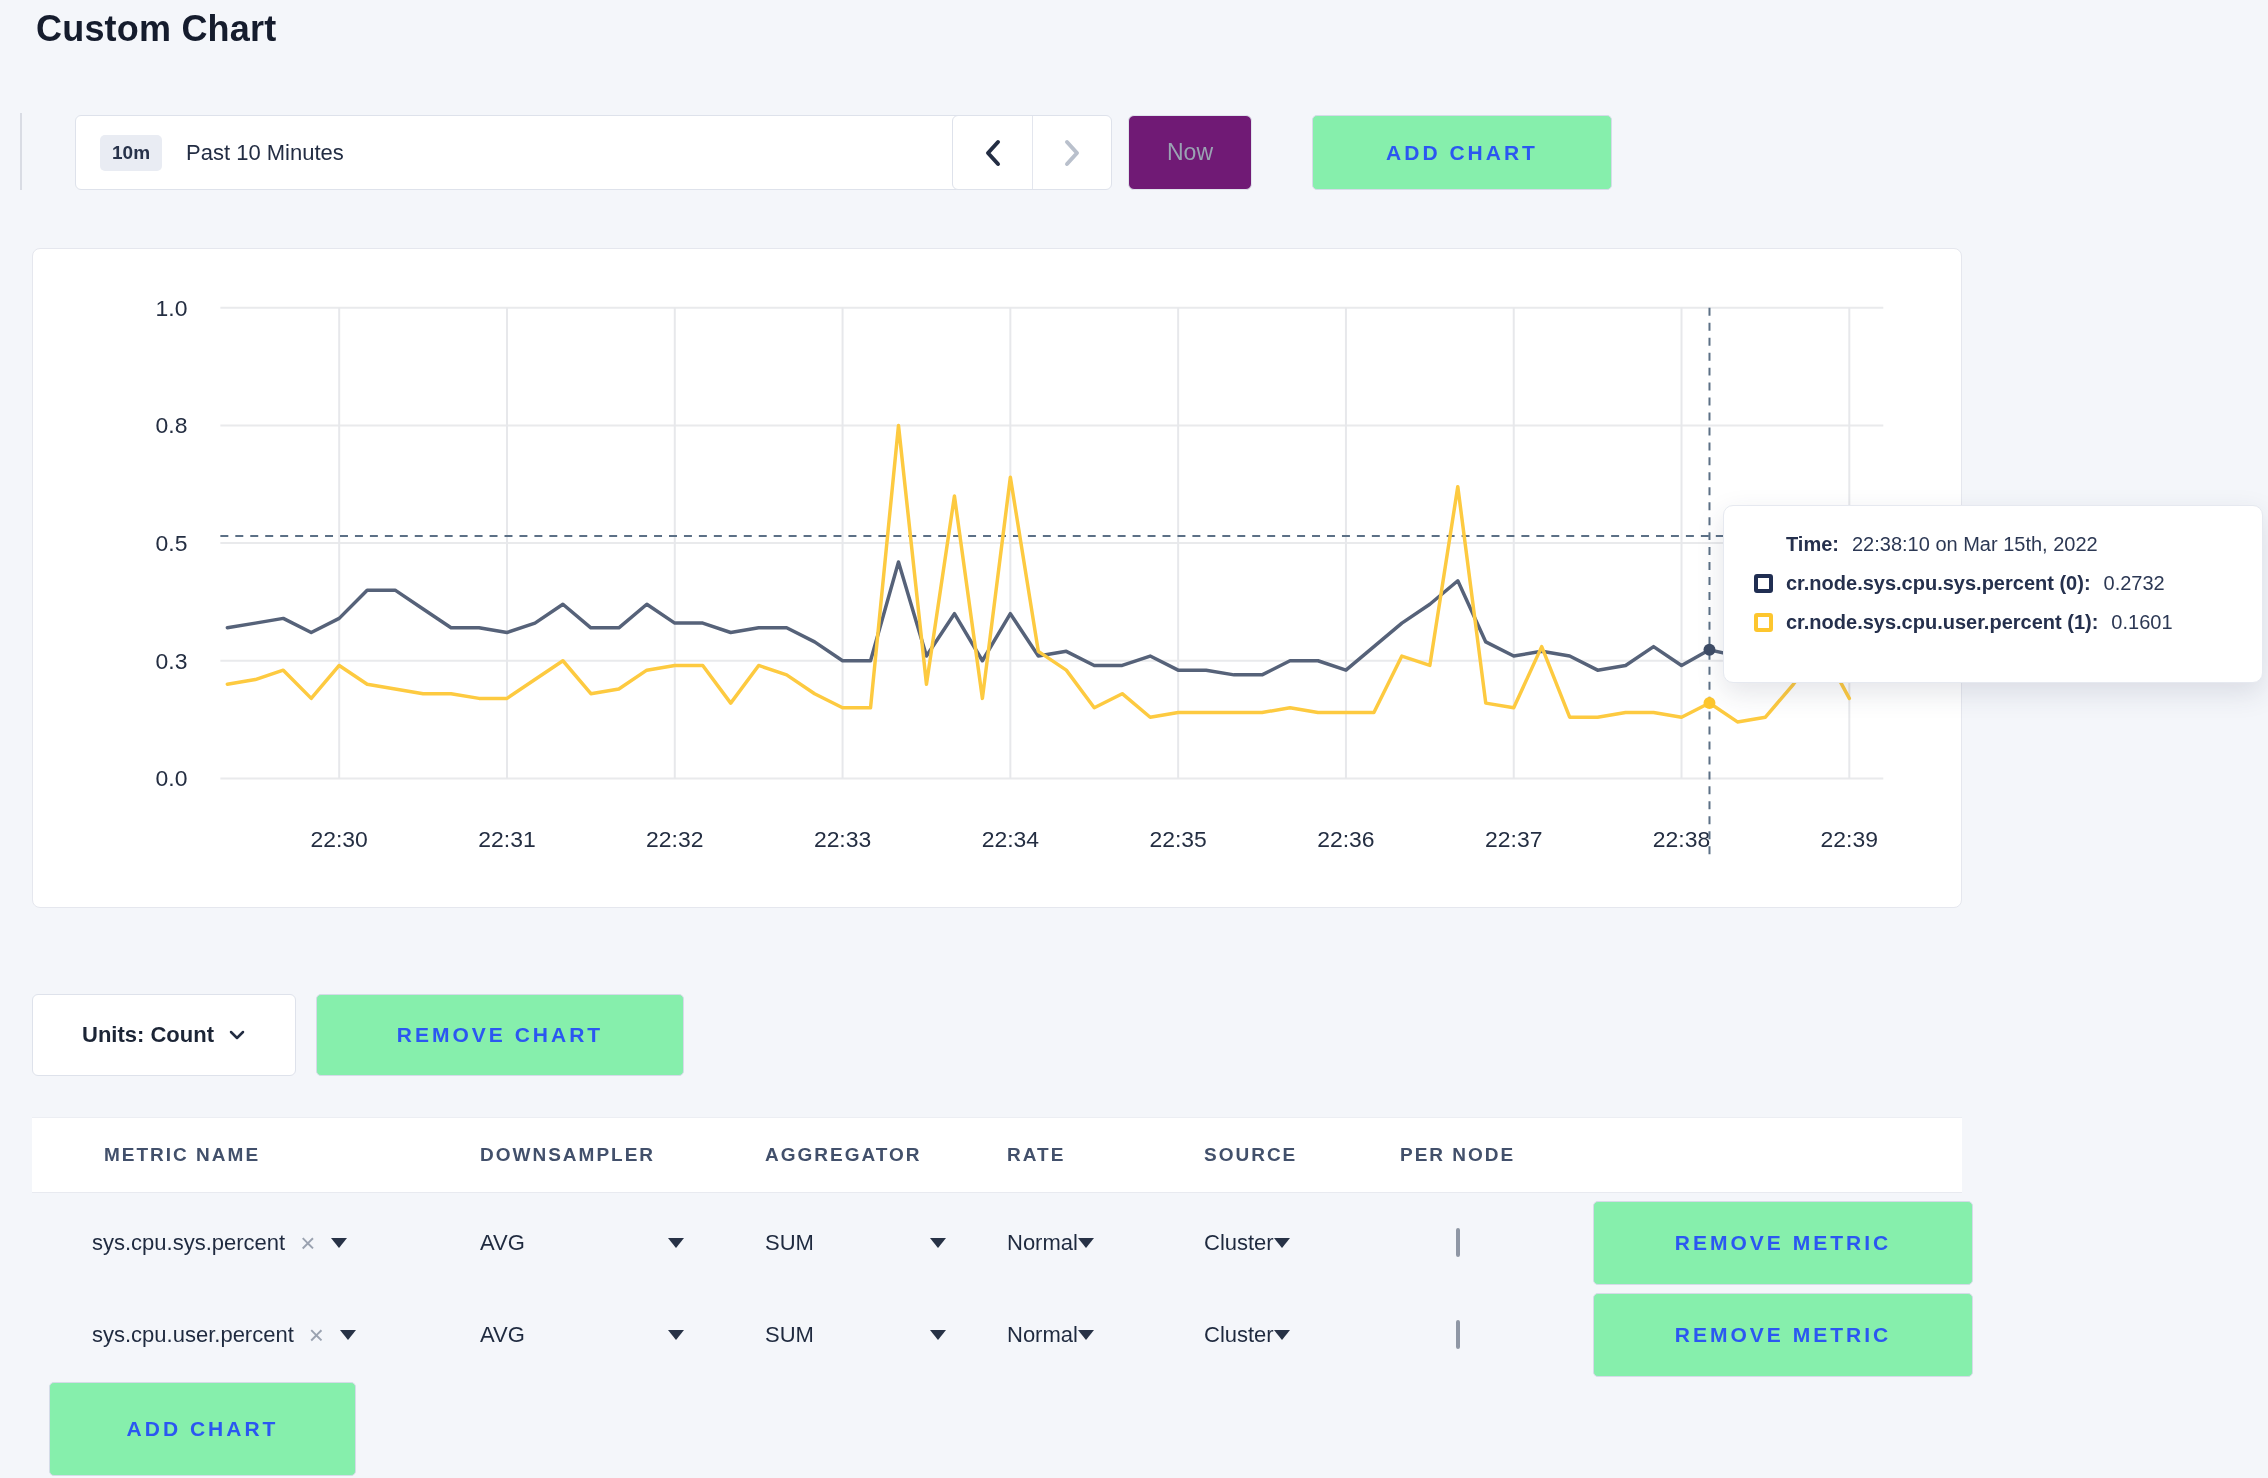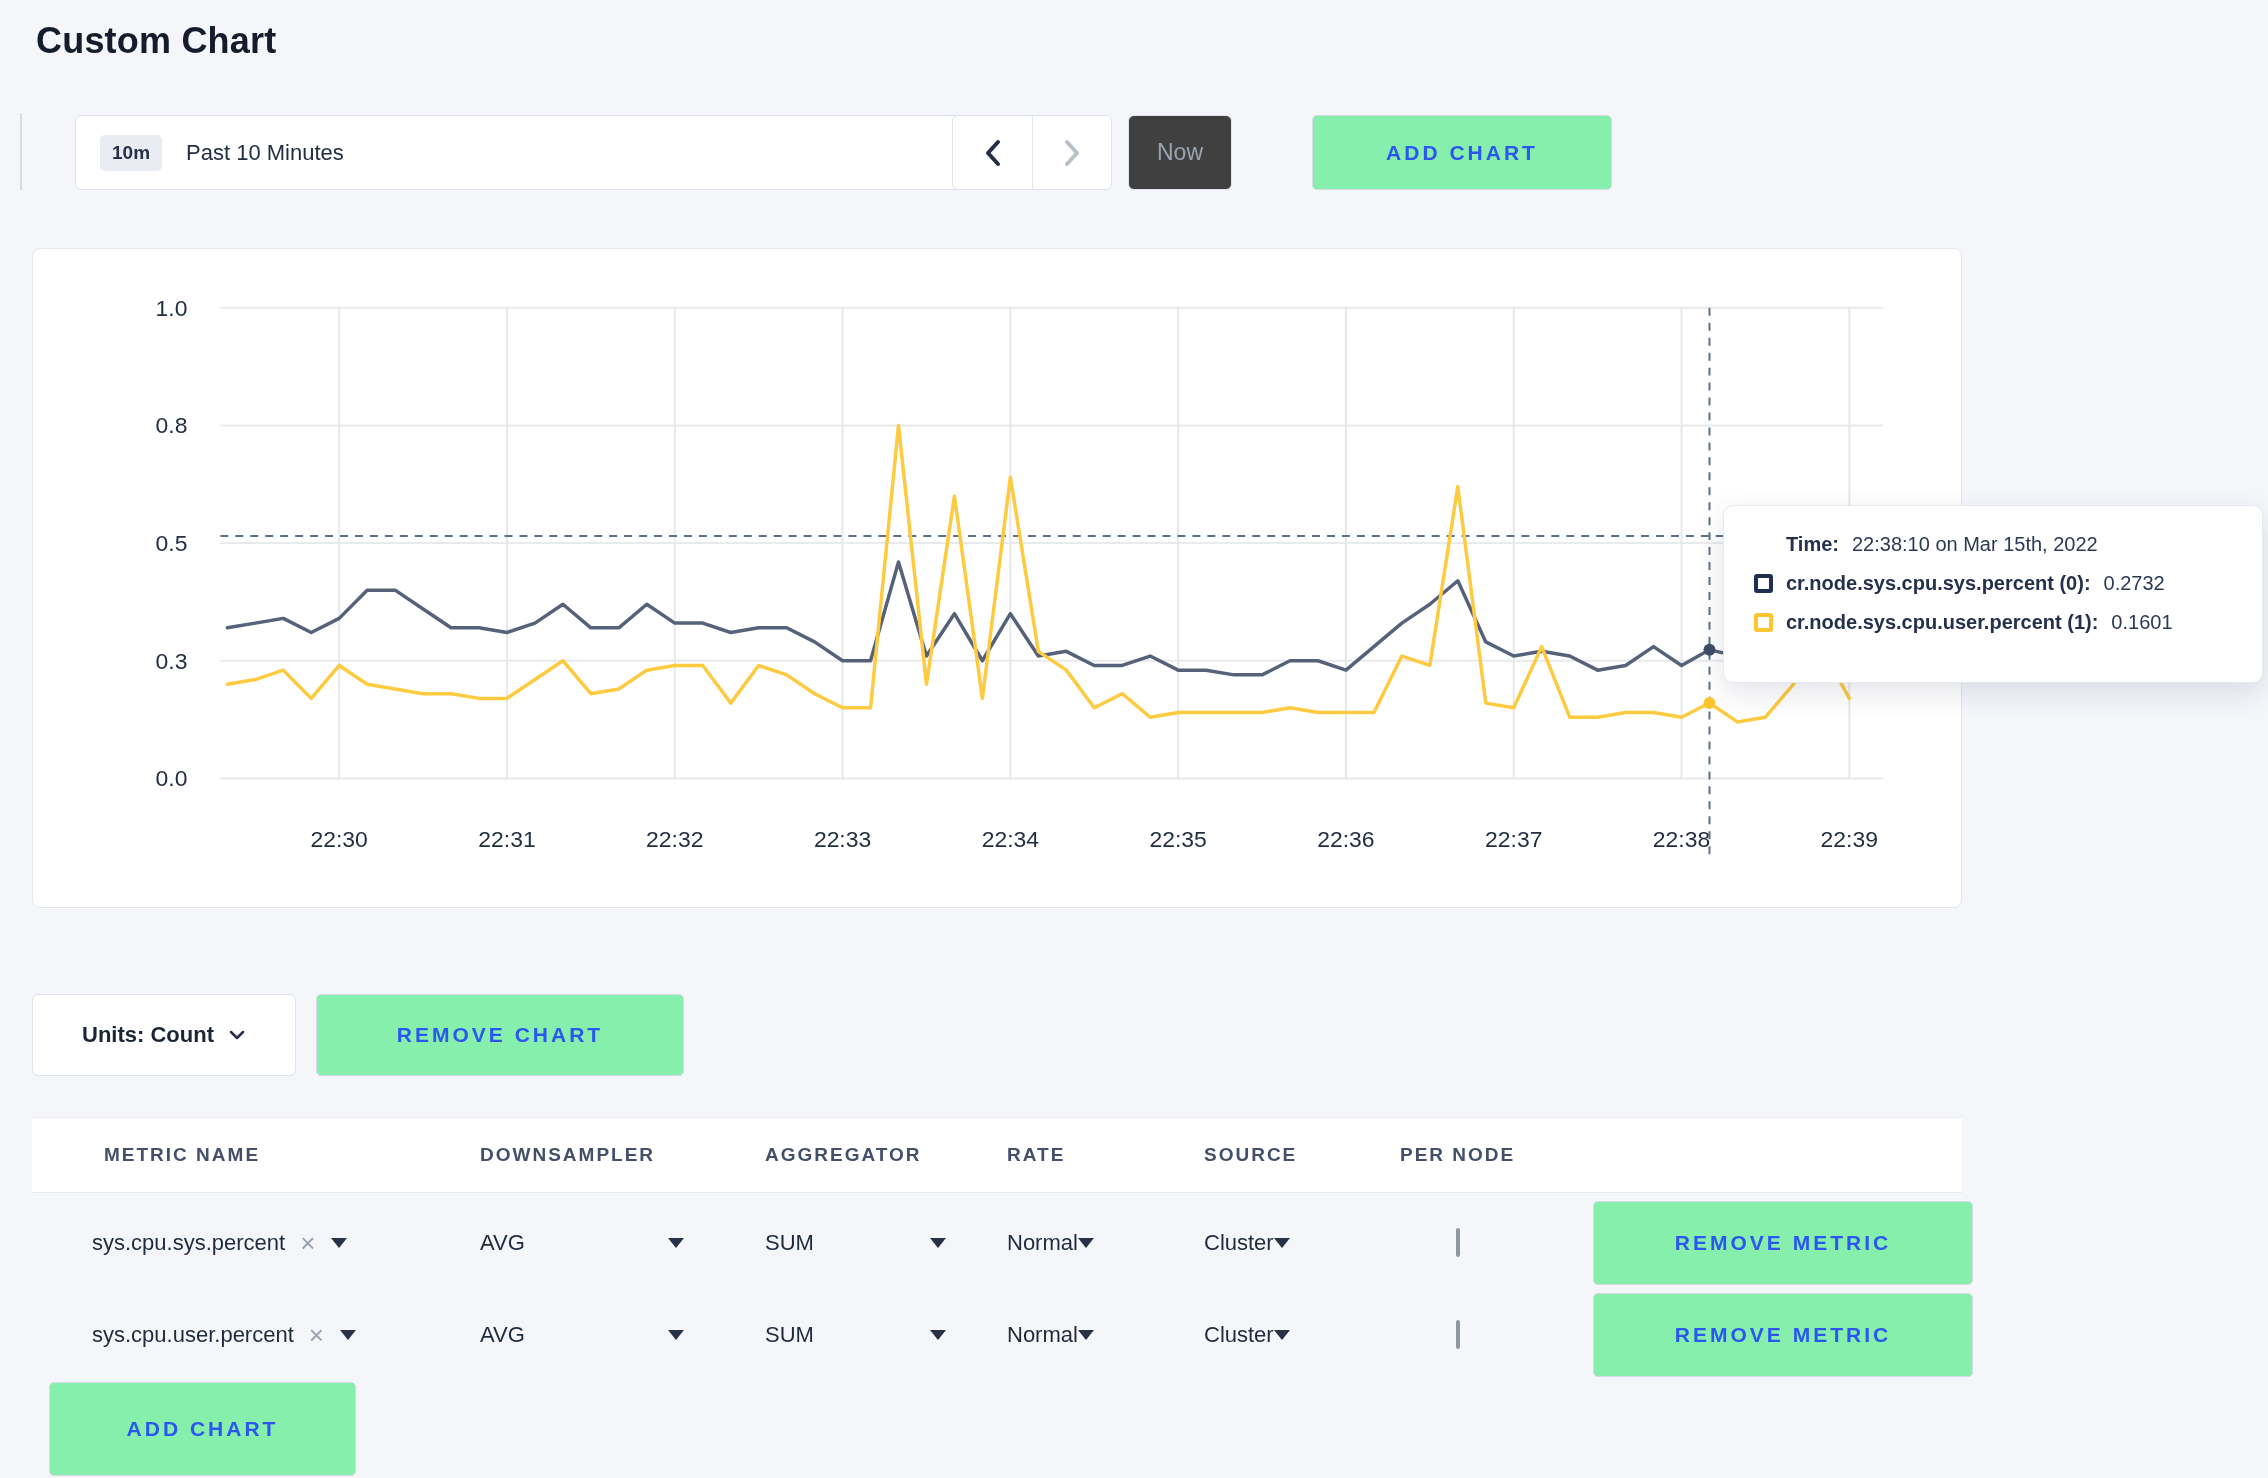--- a/index.html
+++ b/index.html
@@ -7,21 +7,21 @@
   body {
     position:relative;
     background:#f4f6fa;
     font-family:"Liberation Sans", sans-serif;
     color:#232d43;
     overflow:hidden;
   }
   .abs { position:absolute; }
 
   
-  .page-title { left:36px; top:20px; font-size:36px; font-weight:600; color:#151c2d; letter-spacing:0.2px; }
+  .page-title { left:36px; top:8px; font-size:36px; font-weight:600; color:#151c2d; letter-spacing:0.2px; }
 
   .top-divider { left:20px; top:113px; width:2px; height:77px; background:#d9dce4; }
 
   .time-select {
     left:75px; top:115px; width:932px; height:75px;
     background:#fff; border:1.5px solid #dee2eb; border-radius:6px;
     display:flex; align-items:center; cursor:pointer;
   }
   .badge-10m {
     margin-left:24px; background:#e9ecf3; border-radius:5px;
@@ -32,22 +32,22 @@
 
   .nav-group {
     left:952px; top:115px; width:160px; height:75px;
     background:#fff; border:1.5px solid #dee2eb; border-radius:6px;
     display:flex;
   }
   .nav-cell { width:50%; height:100%; display:flex; align-items:center; justify-content:center; cursor:pointer; }
   .nav-cell + .nav-cell { border-left:1.5px solid #e3e6ee; }
 
   .now-btn {
-    left:1128px; top:115px; width:104px; height:75px;
-    background:#404040; border:1.5px solid #e0e4ec; border-radius:6px;
+    left:1128px; top:115px; width:124px; height:75px;
+    background:#701a75; border:1.5px solid #e0e4ec; border-radius:6px;
     display:flex; align-items:center; justify-content:center;
     font-size:23px; color:#9aa3b3;
   }
   .blue-btn {
     background:#86efac; border:1.5px solid #d5dbe8; border-radius:5px;
     display:flex; align-items:center; justify-content:center;
     font-size:21px; font-weight:600; letter-spacing:3px; color:#2b57f1;
     cursor:pointer;
   }
   .add-chart-btn { left:1312px; top:115px; width:300px; height:75px; }

